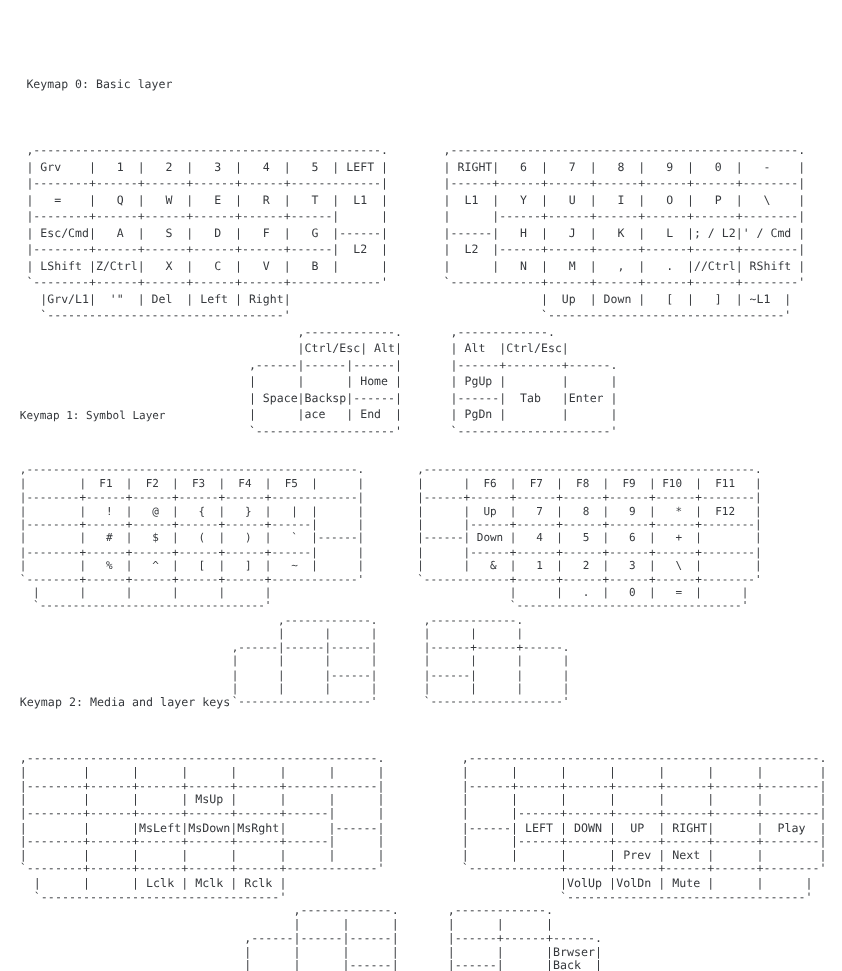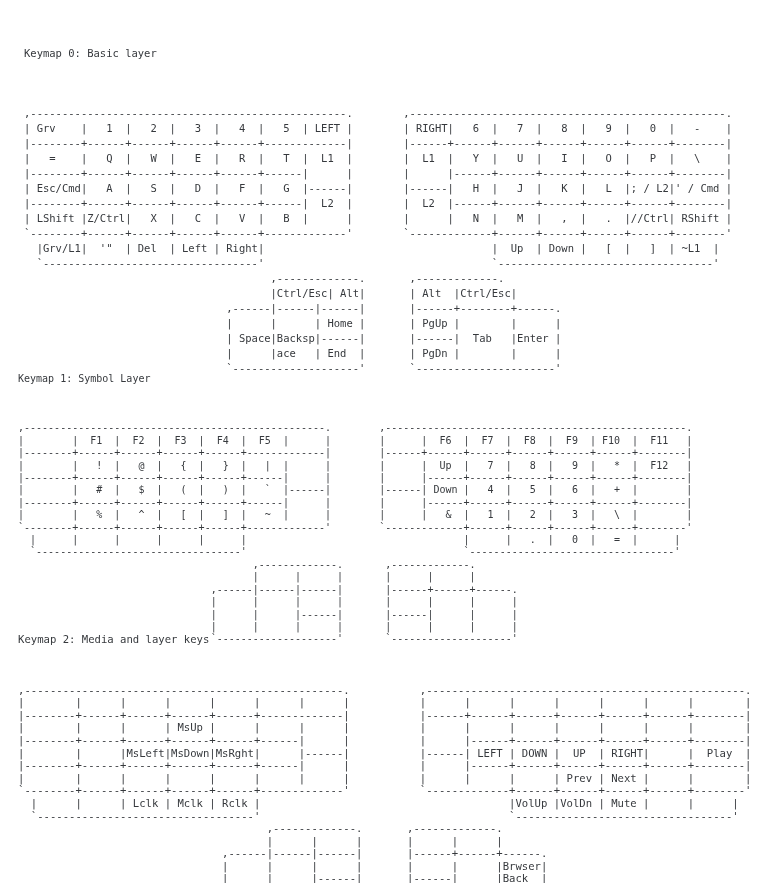--- a/index.html
+++ b/index.html
@@ -22,21 +22,21 @@
   .keymap-title {
     white-space: pre;
     font: inherit;
   }
   .keymap-art {
     margin: 0;
     font: inherit;
     white-space: pre;
   }
   
-  .s0 { left: 24px; top: 16px;  font-size: 10.5px; line-height: 15px; }
+  .s0 { left: 24px; top: 40px;  font-size: 10.5px; line-height: 15px; }
   .s0 .keymap-title { margin-bottom: 15px; }
   
   .s1 { left: 18px; top: 348px; font-size: 10px;   line-height: 12.4px; }
   .s1 .keymap-title { margin-bottom: 12.4px; }
   
   .s2 { left: 18px; top: 608px; font-size: 10.6px; line-height: 12.6px; }
   .s2 .keymap-title { margin-bottom: 12.6px; }
 </style>
 </head>
 <body style="background: rgb(255, 255, 255); color: rgb(54, 57, 61);">

